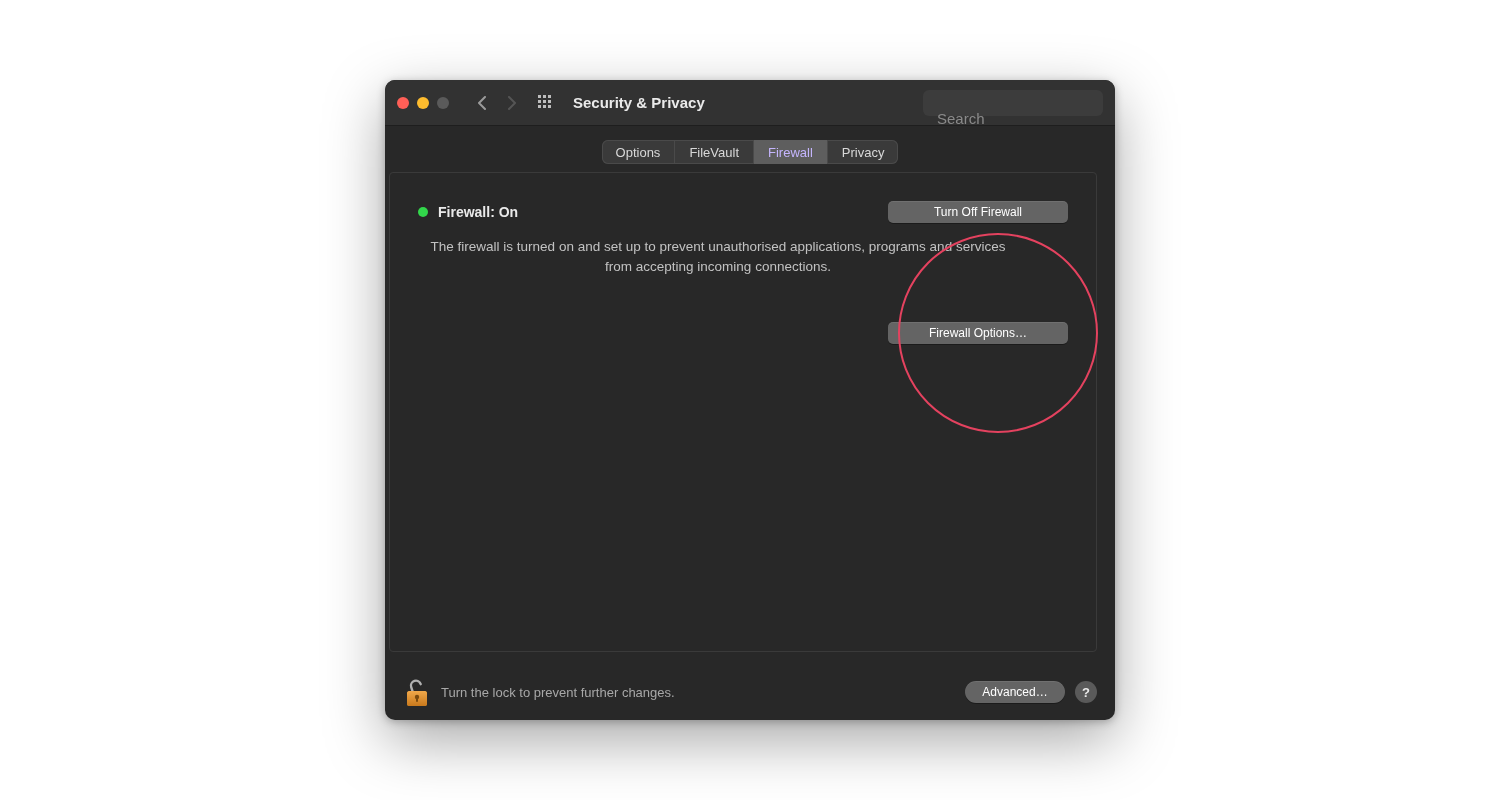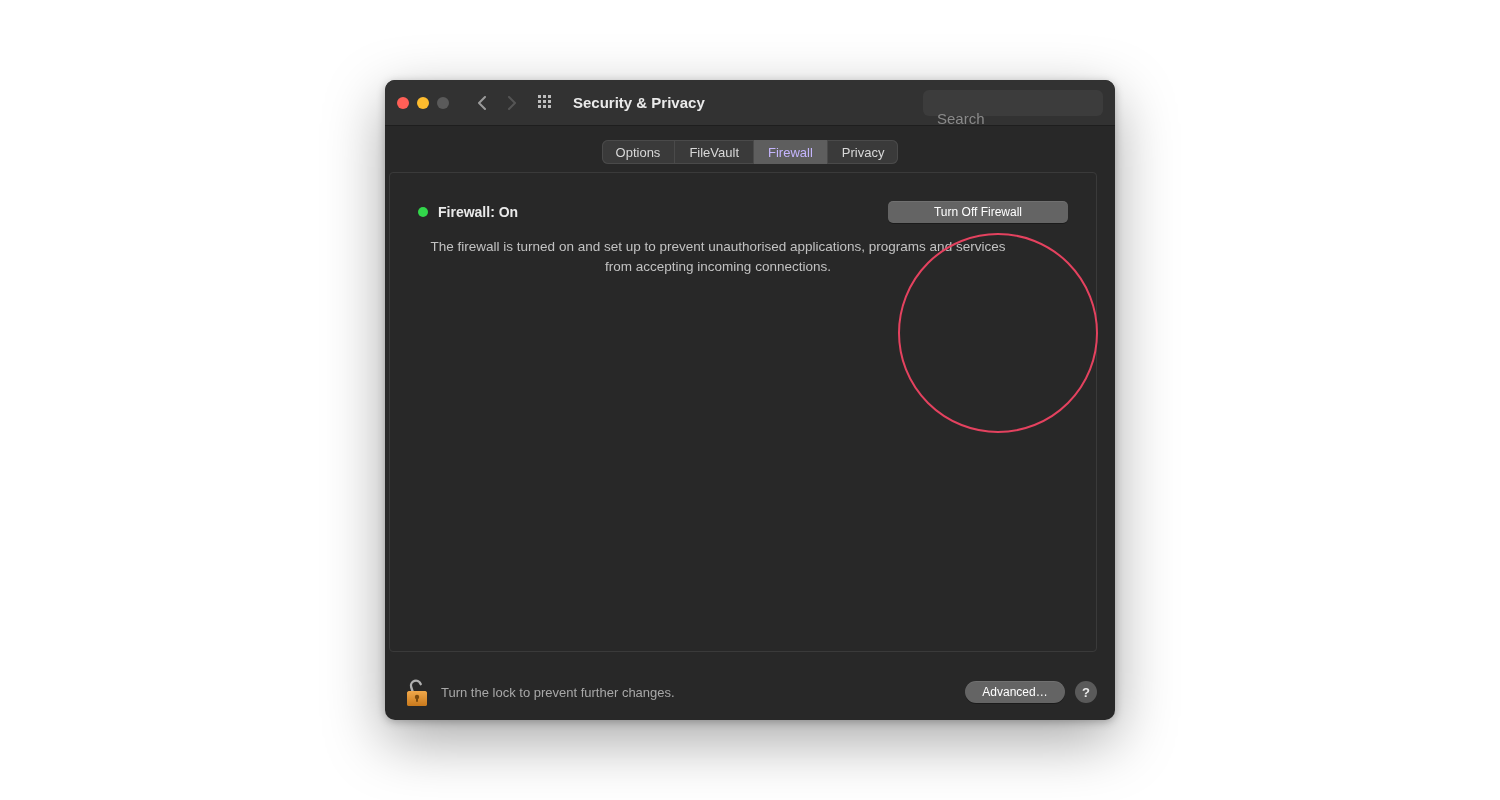--- a/index.html
+++ b/index.html
@@ -195,20 +195,23 @@
 
   <div class="panel">
     <div class="status-row">
       <div class="status-left">
         <div class="status-dot"></div>
         <div class="status-label">Firewall: On</div>
       </div>
       <button class="mac-btn">Turn Off Firewall</button>
     </div>
     <div class="desc">The firewall is turned on and set up to prevent unauthorised applications, programs and services from accepting incoming connections.</div>
+    <div class="options-row">
+      <button class="mac-btn">Firewall Options…</button>
+    </div>
 
     <div class="anno-circle"></div>
   </div>
 
   <div class="footer">
     <div class="lock-icon">
       <svg width="26" height="30" viewBox="0 0 26 30">
         <path d="M6 13 V8 a5 5 0 0 1 10 0" stroke="#b0b0b0" stroke-width="2.4" fill="none" stroke-linecap="round" transform="rotate(-18 11 8) translate(1 0)"></path>
         <rect x="3" y="13" width="20" height="15" rx="2.5" fill="#d98f2e"></rect>
         <rect x="3" y="13" width="20" height="15" rx="2.5" fill="url(#lg)"></rect>

